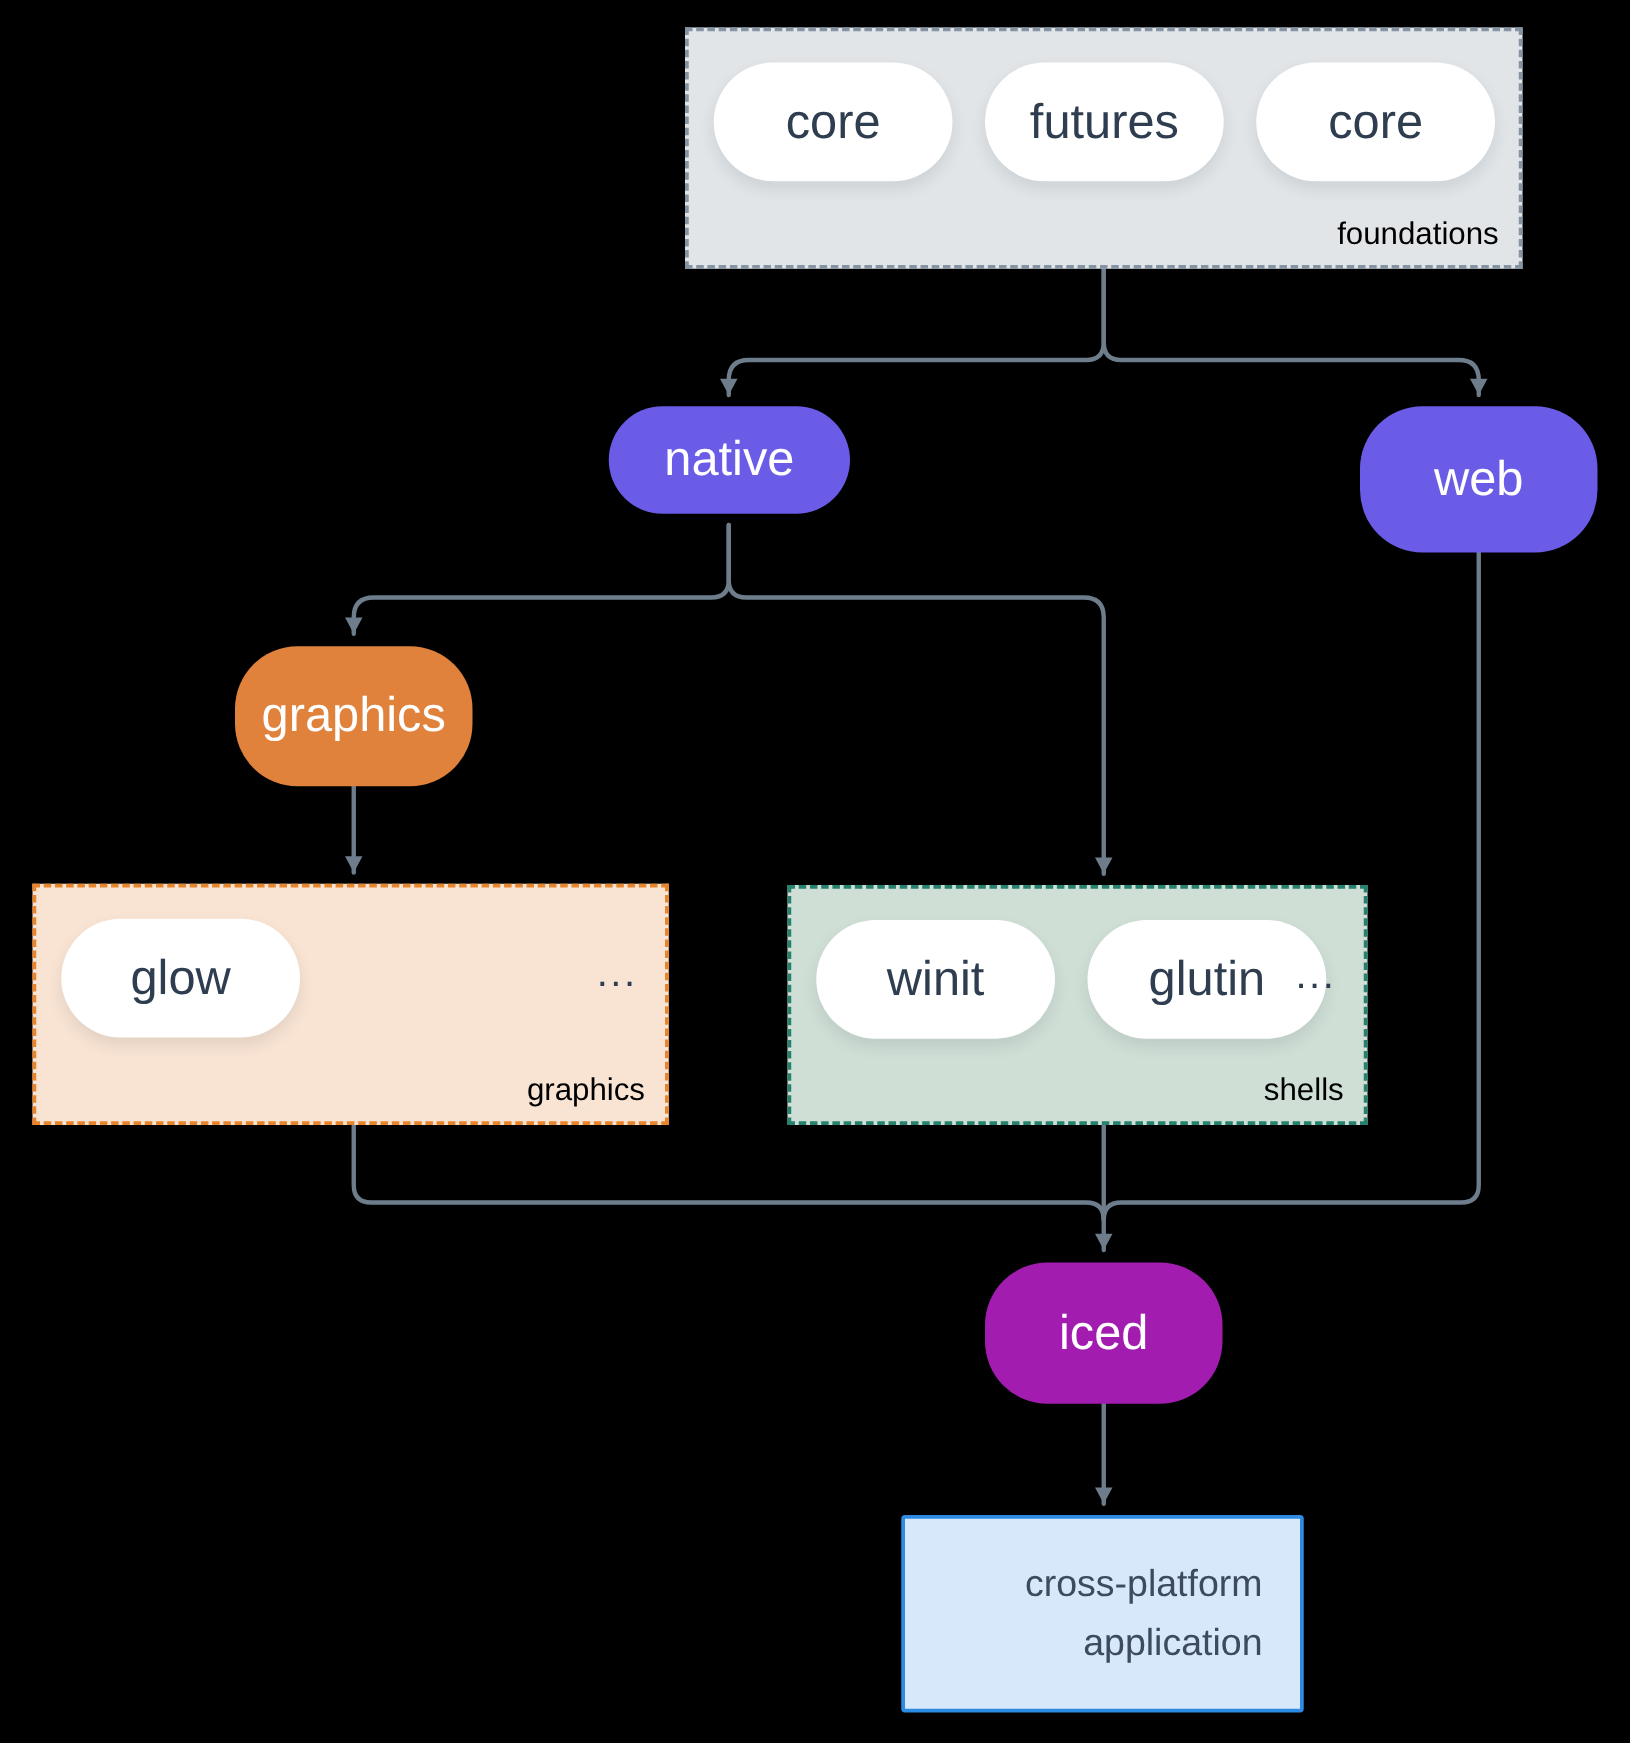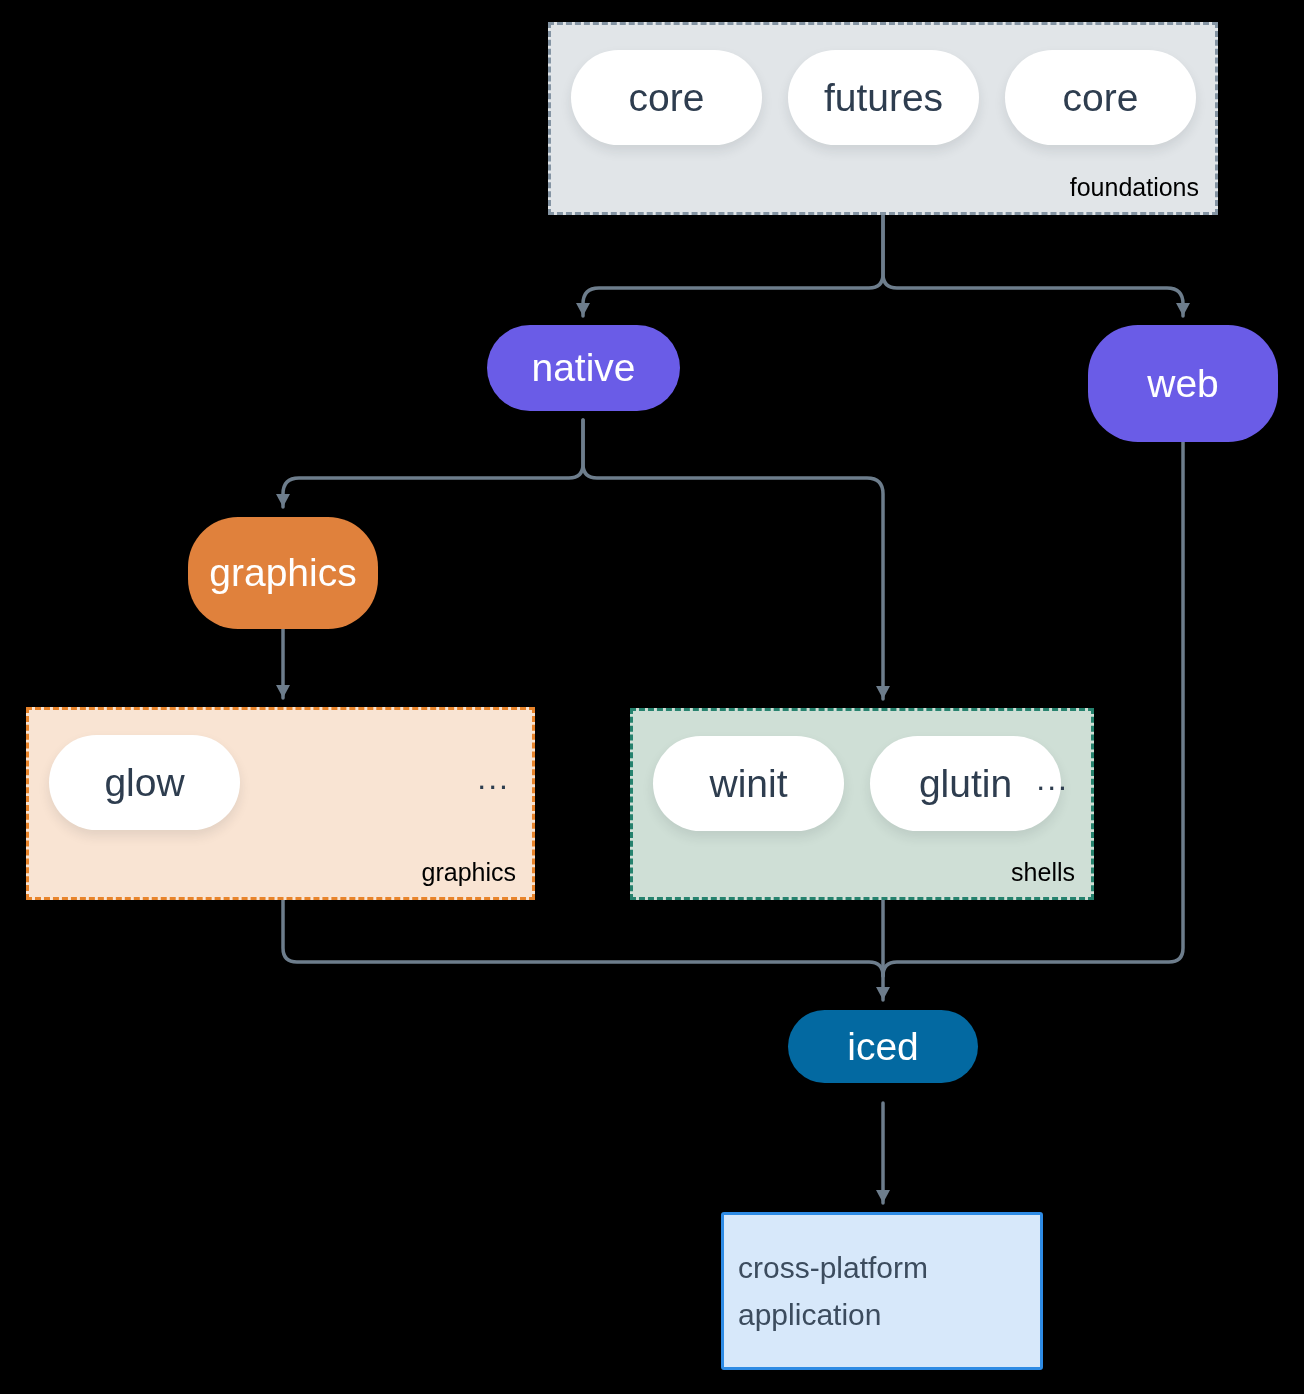--- a/index.html
+++ b/index.html
@@ -62,21 +62,21 @@
     box-shadow: 0 6px 12px rgba(30, 40, 50, 0.10);
   }
   .pill.floating {
     position: absolute;
     z-index: 1;
     color: #ffffff;
   }
   .pill.native   { left: 487px;  top: 325px;  width: 193px; height: 86px; background: #6a5ce7; }
   .pill.web      { left: 1088px; top: 325px;  width: 190px; height: 117px; background: #6a5ce7; }
   .pill.graphics { left: 188px;  top: 517px;  width: 190px; height: 112px; background: #e0813c; }
-  .pill.iced     { left: 788px;  top: 1010px; width: 190px; height: 73px; background: #0369a1; }
+  .pill.iced     { left: 788px;  top: 1010px; width: 190px; height: 113px; background: #a21caf; }
   .group-label {
     position: absolute;
     right: 16px;
     bottom: 10px;
     font-size: 25px;
     color: #000000;
   }
   .ellipsis {
     position: absolute;
     right: 22px;
@@ -89,25 +89,25 @@
     position: absolute;
     left: 721px; top: 1212px;
     width: 322px; height: 158px;
     box-sizing: border-box;
     background: #d7e8fa;
     border: 3px solid #2e8be4;
     border-radius: 3px;
     display: flex;
     align-items: center;
     justify-content: center;
-    text-align: left;
+    text-align: right;
     font-size: 30px;
     line-height: 47px;
     color: #3c4c5e;
-    padding: 0 14px;
+    padding: 0 30px;
     z-index: 1;
   }
 </style>
 </head>
 <body>
 
 <div class="stage">
 
   <svg class="wires" viewBox="0 0 1304 1394" xmlns="http://www.w3.org/2000/svg">
     <defs>

